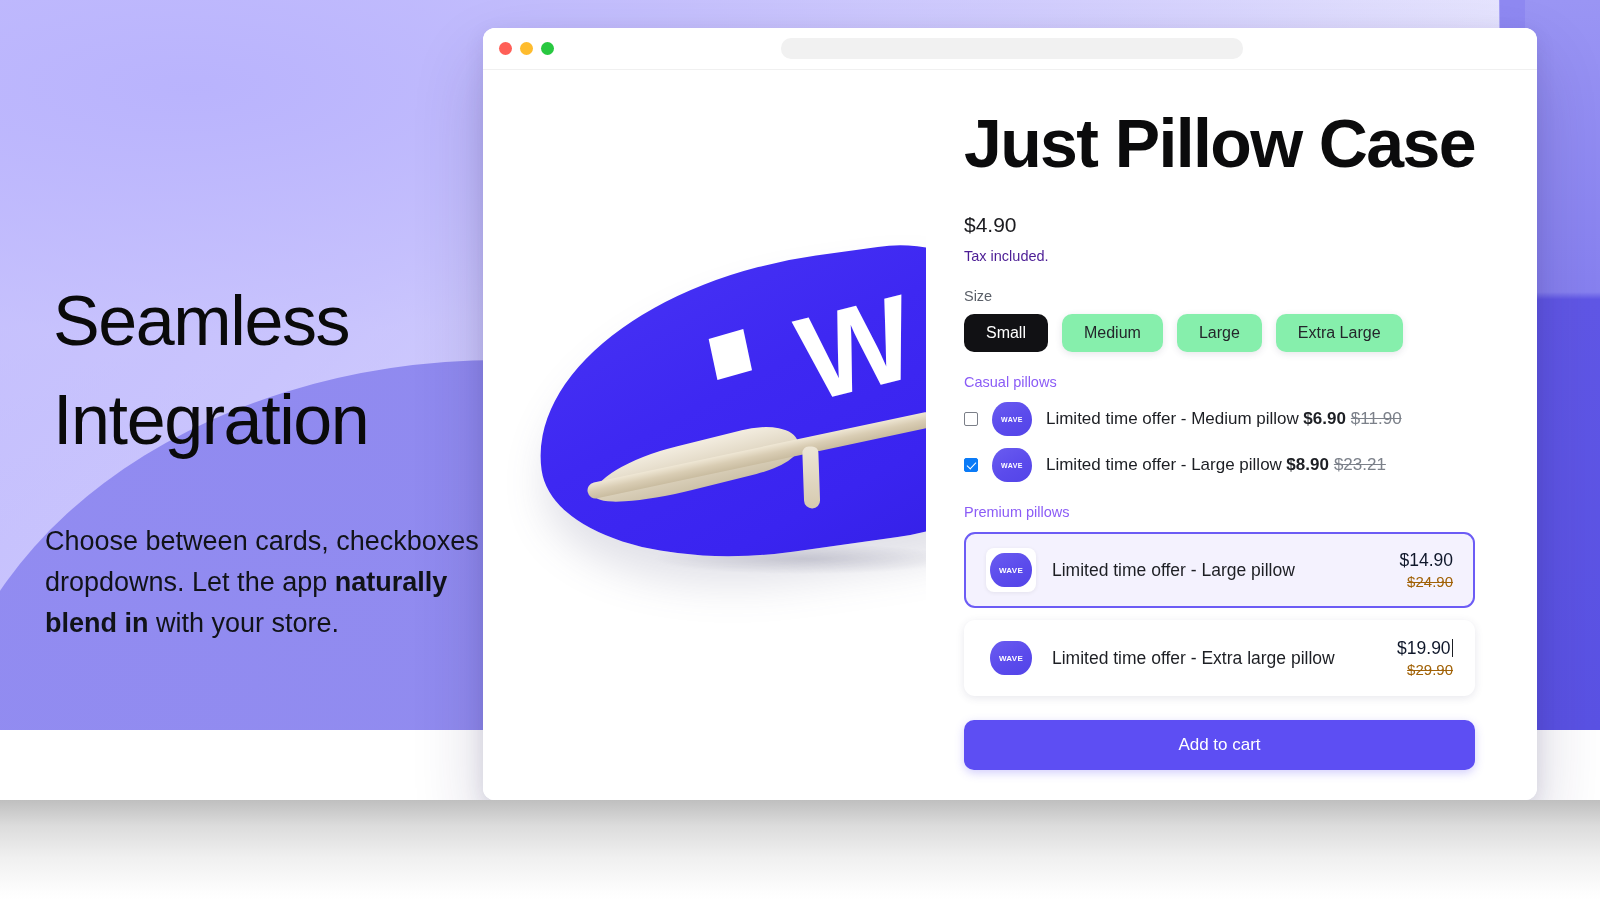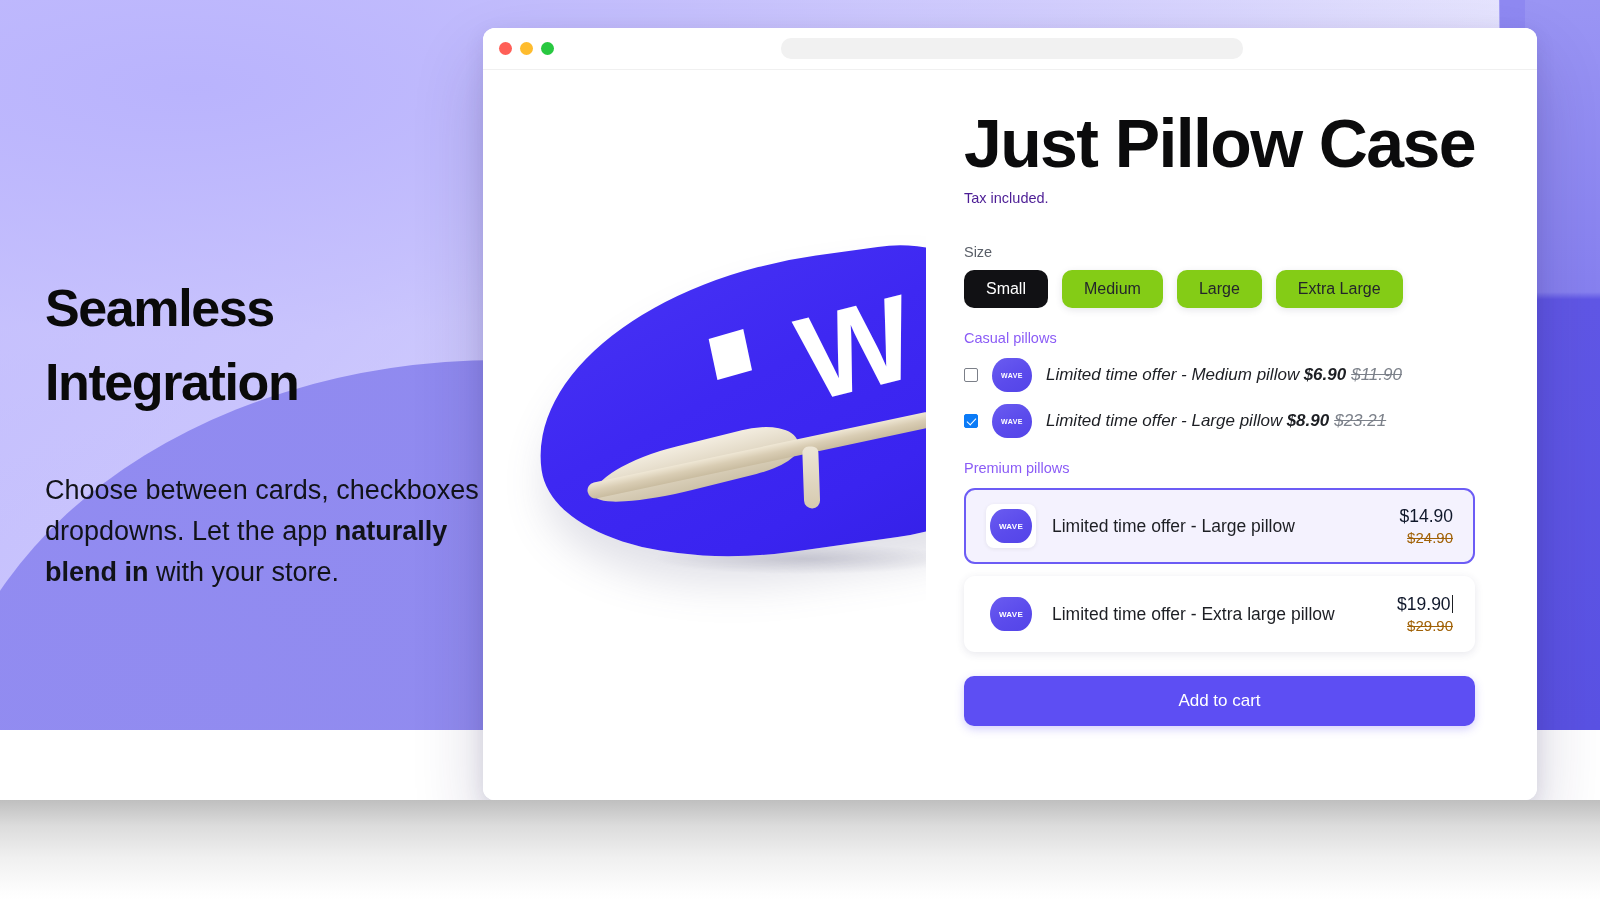--- a/index.html
+++ b/index.html
@@ -36,22 +36,23 @@
     clip-path:polygon(28% 0%, 100% 0%, 100% 100%, 6% 100%, 30% 44%);
   }
   .hero-right-band2 {
     position:absolute; right:0; top:0; width:75px; height:730px;
     background:linear-gradient(180deg,#9A95F4 0%,#8781F0 40%,#6057E6 41%,#5A52E4 100%);
   }
 
   
   .copy { position:absolute; left:45px; top:272px; width:460px; }
   .copy h1 {
-    font-size:52px; line-height:1.42; font-weight:700; color:#0a0a0a;
+    font-size:70px; line-height:1.42; font-weight:400; color:#0a0a0a;
     letter-spacing:-1.4px;
+    margin-left:8px;
   }
   .copy p {
     margin-top:50px; font-size:27px; line-height:1.52; color:#111318; font-weight:400;
   }
   .copy p b { font-weight:700; }
 
   
   .browser {
     position:absolute; left:483px; top:28px; width:1054px; height:772px;
     background:#ffffff; border-radius:12px;
@@ -118,25 +119,25 @@
 
   
   .detail { flex:1; padding:38px 62px 0 38px; position:relative; }
   .title {
     font-size:68px; font-weight:700; color:#0b0b0c; letter-spacing:-1.6px; line-height:1.05;
     white-space:nowrap;
   }
   .price { margin-top:34px; font-size:21px; color:#1b1b1f; font-weight:400; }
   .tax { margin-top:11px; font-size:14.5px; color:#4c1d95; }
 
-  .size-label { margin-top:38px; font-size:14.5px; color:#5a5f68; }
+  .size-label { margin-top:24px; font-size:14.5px; color:#5a5f68; }
   .sizes { margin-top:10px; display:flex; gap:14px; }
   .size-btn {
     padding:10px 22px; border-radius:10px; font-size:16px; color:#24262b;
-    background:#84cc16; box-shadow:0 2px 7px rgba(60,60,90,.13); cursor:pointer;
+    background:#86efac; box-shadow:0 2px 7px rgba(60,60,90,.13); cursor:pointer;
     white-space:nowrap;
   }
   .size-btn.active { background:#111114; color:#ffffff; box-shadow:none; }
 
   .group-label { margin-top:22px; font-size:14.5px; color:#8b5cf6; }
 
   .cb-row { display:flex; align-items:center; margin-top:12px; gap:14px; }
   .cb {
     width:14px; height:14px; border:1.4px solid #7b7f88; border-radius:2px;
     background:#fff; flex:none; cursor:pointer;
@@ -148,21 +149,21 @@
     content:""; position:absolute; left:4px; top:1px; width:4px; height:8px;
     border:solid #fff; border-width:0 1.8px 1.8px 0; transform:rotate(43deg);
   }
   .thumb {
     width:40px; height:34px; flex:none;
     background:linear-gradient(150deg,#6A5CF0 0%,#5B4BEC 55%,#5344E8 100%);
     border-radius:38% 38% 38% 38% / 52% 52% 48% 48%;
     display:flex; align-items:center; justify-content:center;
     color:#fff; font-size:7px; font-weight:700; letter-spacing:.4px;
   }
-  .cb-text { line-height:1.34;font-style:italic; }
+  .cb-text { line-height:1.34; }
   .cb-name { font-size:17px; color:#1d1f24; }
   .cb-prices { margin-top:3px; font-size:17px; color:#1d1f24; font-weight:700; }
   .cb-prices .old { font-weight:400; color:#7c818a; text-decoration:line-through; margin-left:5px; }
 
   
   .card {
     margin-top:12px; display:flex; align-items:center; gap:16px;
     background:#ffffff; border-radius:11px; padding:16px 22px;
     box-shadow:0 2px 9px rgba(60,60,95,.12); cursor:pointer; position:relative;
   }
@@ -247,20 +248,21 @@
             <div class="pillow-open"></div>
             <div class="pillow-zip"></div>
             <div class="pillow-pull"></div>
           </div>
         </div>
       </div>
 
       <div class="detail">
 
         <div class="title">Just Pillow Case</div>
+        <div class="price">$4.90</div>
         <div class="tax">Tax included.</div>
 
         <div class="size-label">Size</div>
         <div class="sizes">
           <div class="size-btn active">Small</div>
           <div class="size-btn">Medium</div>
           <div class="size-btn">Large</div>
           <div class="size-btn">Extra Large</div>
         </div>
 

